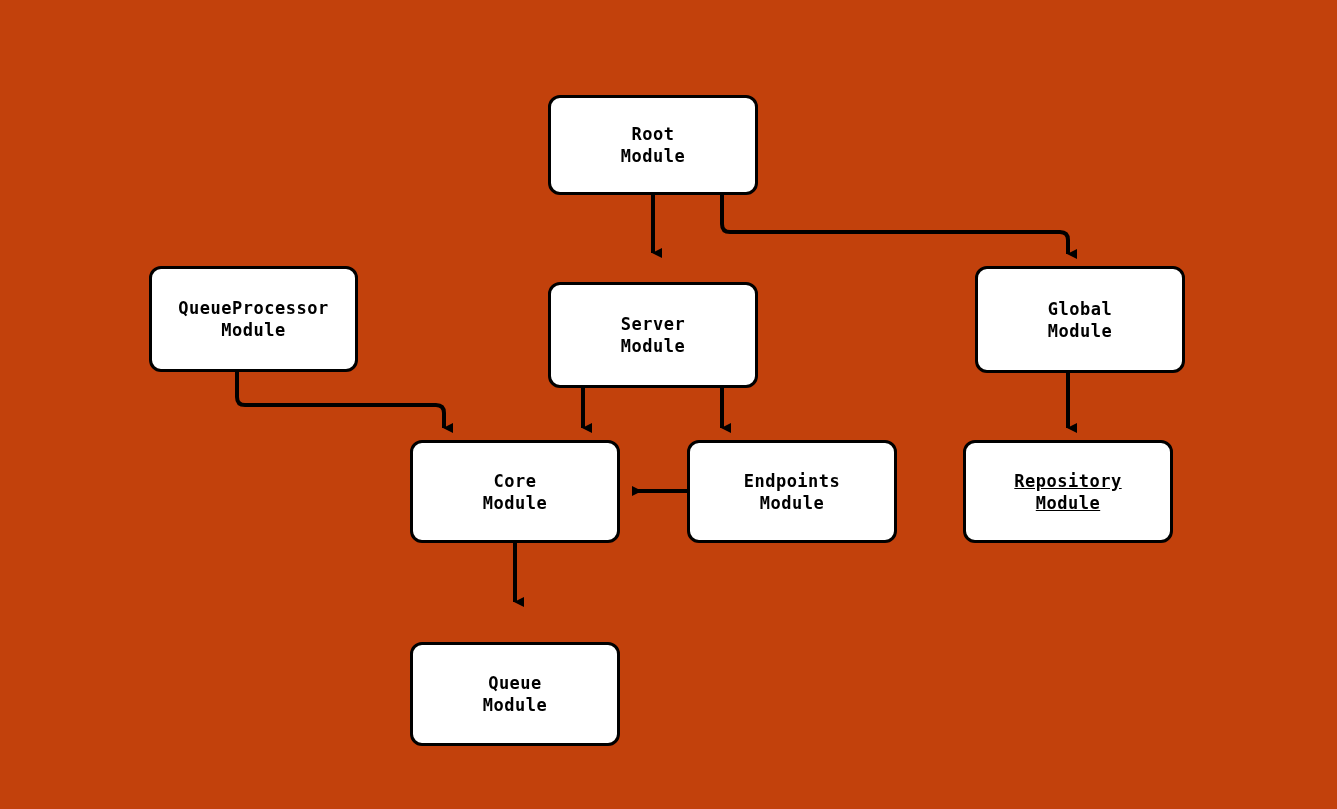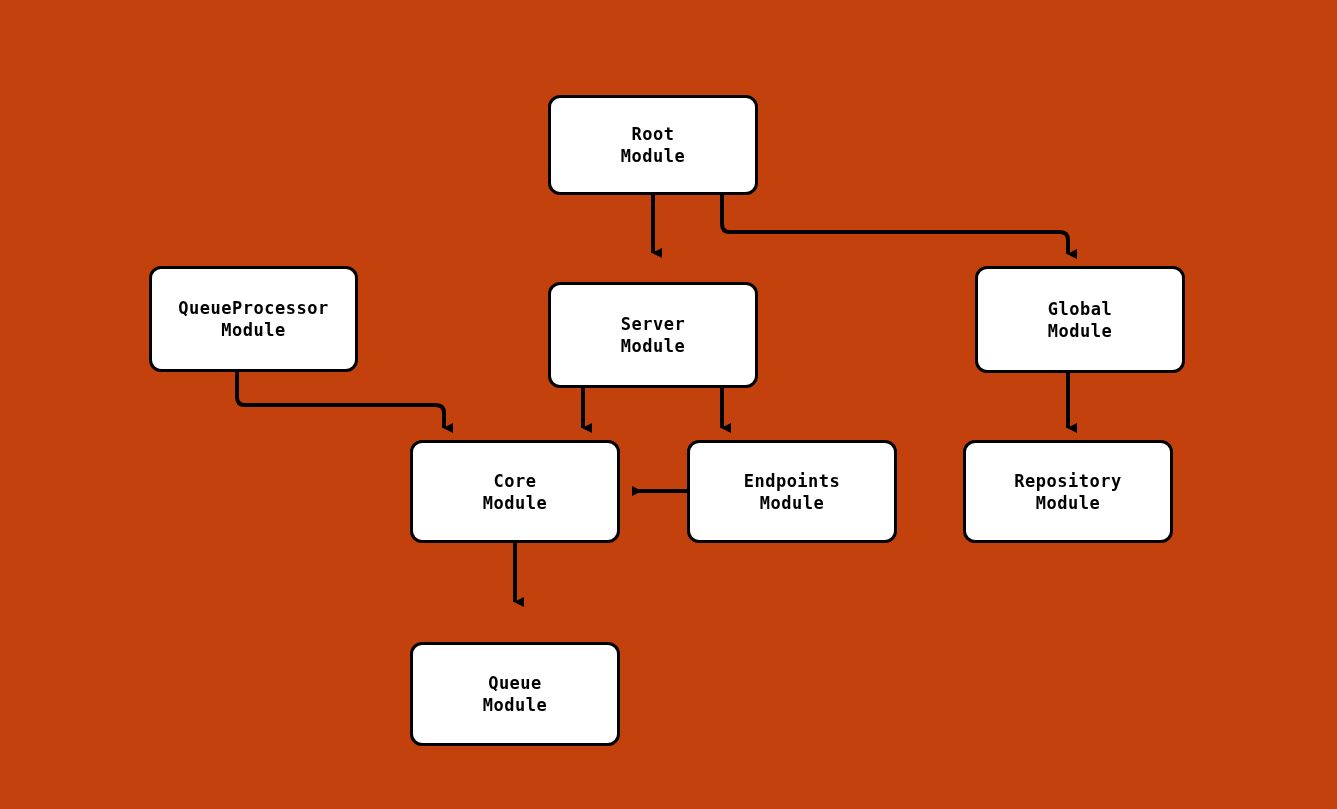--- a/index.html
+++ b/index.html
@@ -101,21 +101,21 @@
   <div class="node" style="left:410px; top:440px; width:210px; height:103px;">
     <span class="node-label">Core
 Module</span>
   </div>
 
   <div class="node" style="left:687px; top:440px; width:210px; height:103px;">
     <span class="node-label">Endpoints
 Module</span>
   </div>
 
-  <div class="node" style="left:963px; top:440px; width:210px; height:103px;">
+  <div class="node" style="left:963px; top:440px; width:210px; height:103px;text-decoration:underline;">
     <span class="node-label">Repository
 Module</span>
   </div>
 
   <div class="node" style="left:410px; top:614px; width:210px; height:104px;margin-top:28px;">
     <span class="node-label">Queue
 Module</span>
   </div>
 
 </div>

